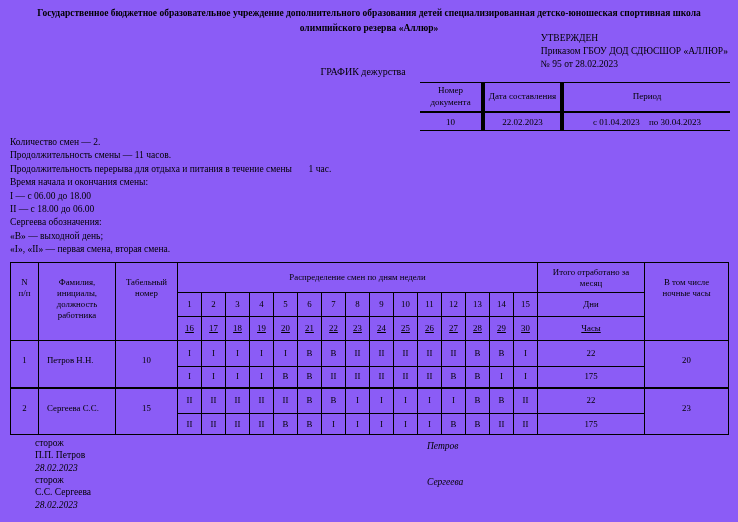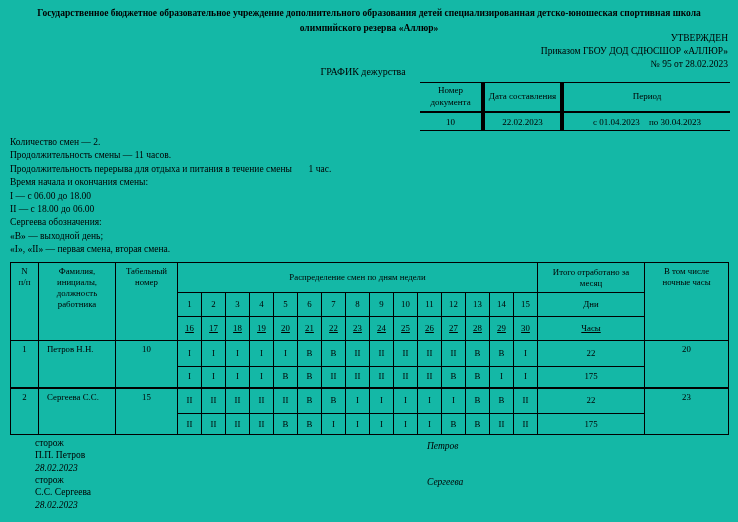--- a/index.html
+++ b/index.html
@@ -1,25 +1,25 @@
 <!DOCTYPE html>
 <html><head>
 <meta charset="utf-8">
 <style>
   html,body { margin:0; padding:0; background:#fff; }
   .page {
-    position:relative; width:738px; height:522px; background:#14b8a6;
+    position:relative; width:738px; height:522px; background:#8b5cf6;
     font-family:"Liberation Serif", serif; color:#000; overflow:hidden;
   }
   .org-header {
     position:absolute; top:6px; left:14px; width:710px;
     text-align:center; font-weight:bold; font-size:9.5px; line-height:1.6;
   }
   .approval {
-    position:absolute; top:32px; right:10px; text-align:right;
+    position:absolute; top:32px; right:10px; text-align:left;
     font-size:9.5px; line-height:13px;
   }
   .doc-title {
     position:absolute; top:66px; left:0; width:726px;
     text-align:center; font-size:10px;
   }
   table { border-collapse:collapse; }
   .info-table {
     position:absolute; top:82px; left:420px; width:310px;
     font-size:9px; table-layout:fixed;
@@ -41,21 +41,21 @@
   }
   .sched th, .sched td {
     border:1px solid #000; font-weight:normal; text-align:center;
     vertical-align:middle; padding:0; line-height:1.25; overflow:hidden;
   }
   .sched thead tr.h1 { height:30px; }
   .sched thead tr.h2 { height:24px; }
   .sched thead tr.h3 { height:24px;text-decoration:underline; }
   .sched tbody tr.ra { height:26px; }
   .sched tbody tr.rb { height:21px; }
-  .sched .vtop { vertical-align:top; padding-top:3px; }
+  .sched .vtop { vertical-align:top; padding-top:14px; }
   .sched .name-h { padding-left:13px; padding-right:13px; }
   .sched .num-h { padding-left:6px; padding-right:6px; }
   .sched .total-h { padding-left:8px; padding-right:8px; }
   .sched .night-h { padding-left:10px; padding-right:10px; }
   .sched td.name { text-align:left; padding-left:8px; }
   .sched tr.emp-sep td { border-top:2px solid #000; }
   .sign-block { position:absolute; font-size:9.5px; line-height:12.3px; }
   .sign-block .sdate { font-style:italic; }
   .sig { position:absolute; font-style:italic; font-size:9.5px; }
 </style>

